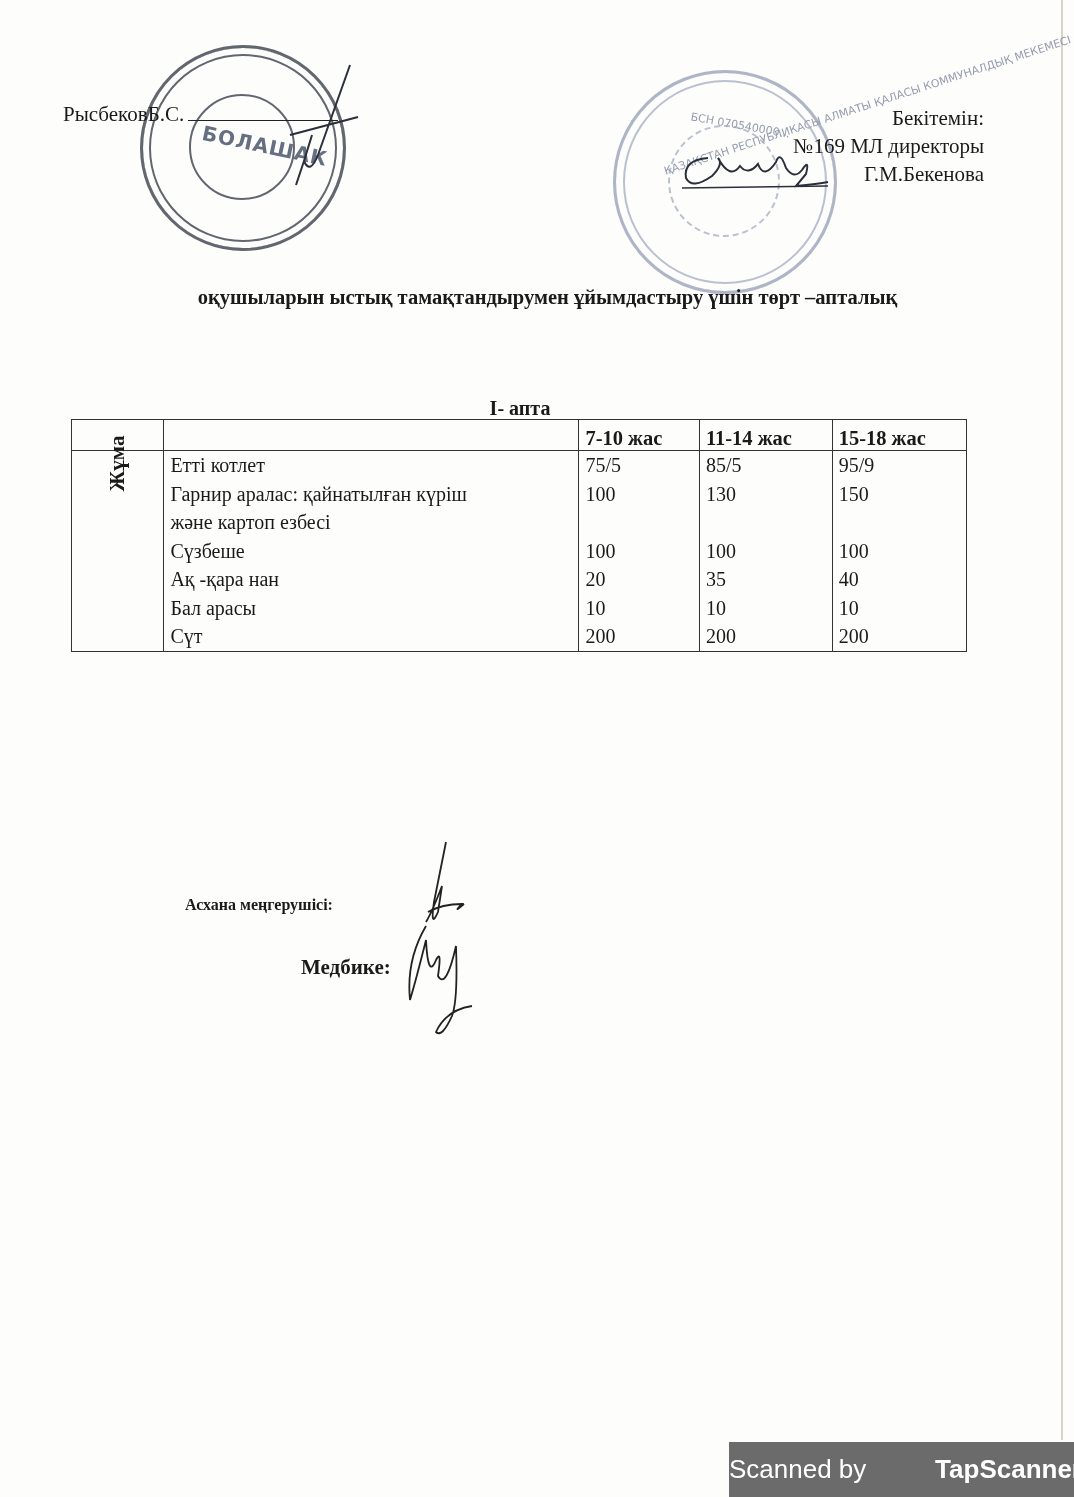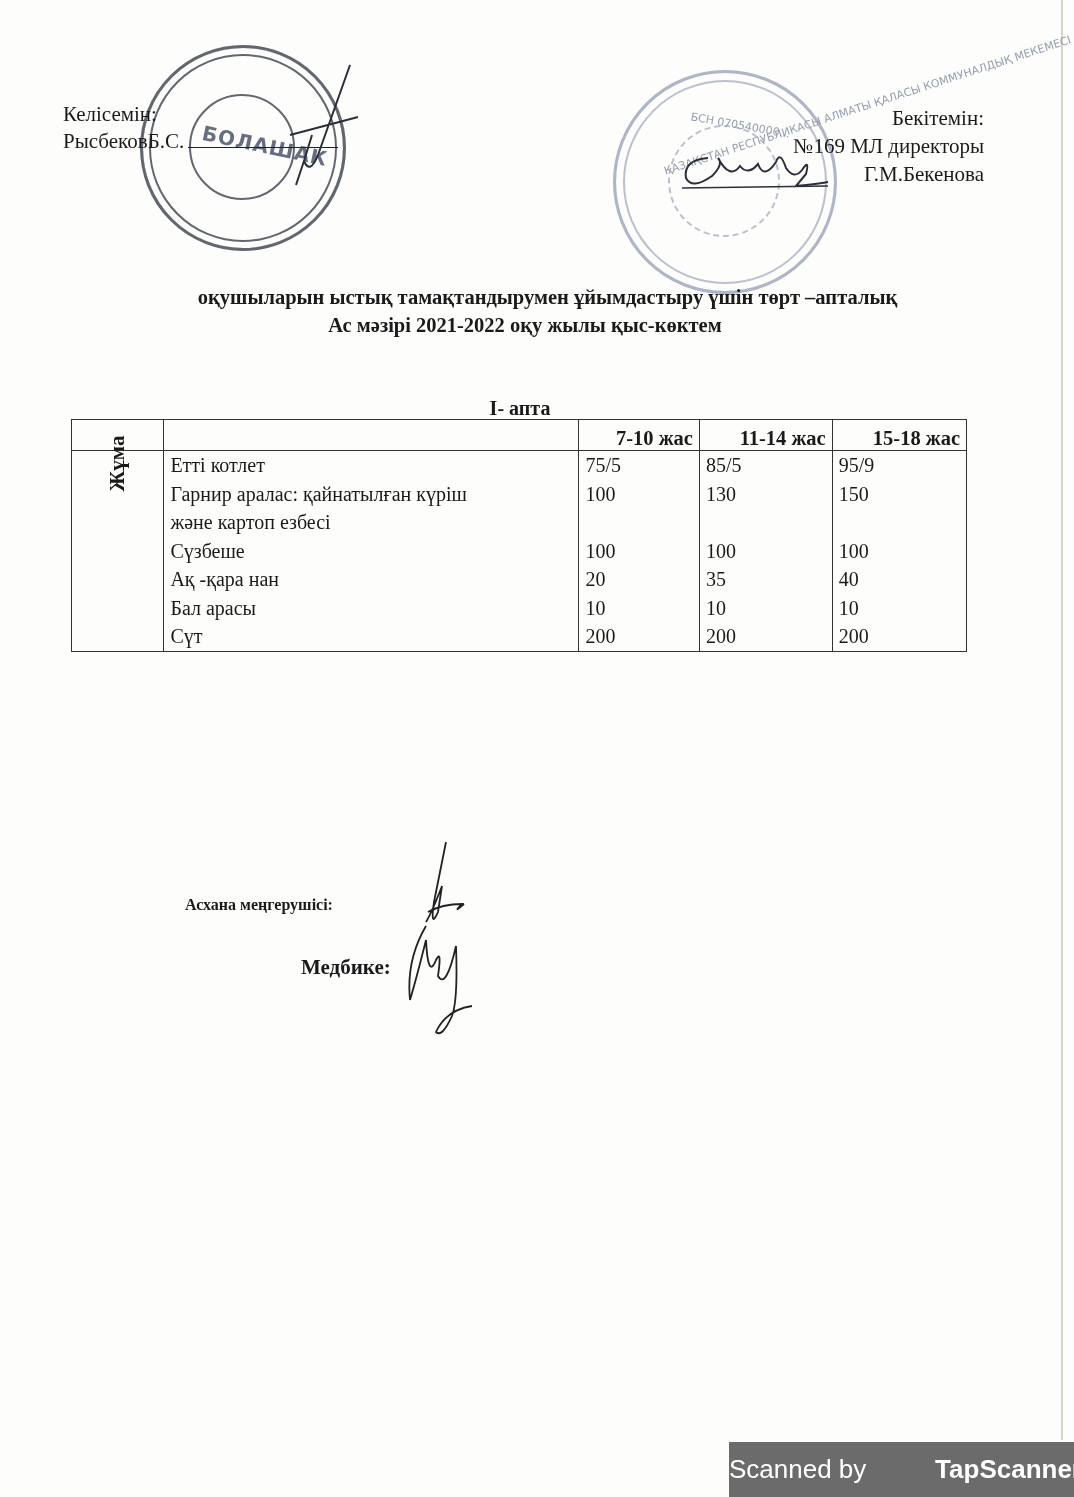--- a/index.html
+++ b/index.html
@@ -45,21 +45,21 @@
 
     
     table.menu {
       position: absolute; left: 71px; top: 419px; width: 896px;
       border-collapse: collapse; font-size: 20px;
     }
     table.menu td, table.menu th { border: 1.5px solid #333; padding: 0 6px; vertical-align: top; }
     table.menu th { font-weight: bold; height: 42px; vertical-align: middle; }
     th.col-day { width: 78px; }
     th.col-name { width: 408px; }
-    tr.sub th { height: 28px; padding-top: 2px; vertical-align: bottom; text-align: right; font-size: 20.5px; }
+    tr.sub th { height: 28px; padding-top: 2px; vertical-align: bottom; text-align: left; font-size: 20.5px; }
     td.day { vertical-align: middle; text-align: center; padding: 0; }
     td.day span { display: inline-block; transform: rotate(-90deg); font-weight: bold; font-size: 21px; white-space: nowrap; }
     td.names, td.qty { line-height: 28.5px; padding-top: 1px; padding-bottom: 0; }
     .qty-line { display: block; }
     .qty-blank { display: block; height: 28.5px; }
 
     
     .sign-cook { position: absolute; left: 177px; top: 896px; font-weight: bold; font-size: 16px; margin-left: 8px; }
     .sign-nurse { position: absolute; left: 301px; top: 955px; font-weight: bold; font-size: 21px; }
 
@@ -82,42 +82,40 @@
   <div class="word">БОЛАШАК</div>
 </div>
 
 <div class="stamp stamp-right">
   <div class="inner"></div>
   <div class="stamp-text" style="left:38px; top:26px; transform: rotate(-18deg);">ҚАЗАҚСТАН РЕСПУБЛИКАСЫ АЛМАТЫ ҚАЛАСЫ КОММУНАЛДЫҚ МЕКЕМЕСІ</div>
   <div class="stamp-text" style="left:74px; top:46px; transform: rotate(10deg);">БСН 070540000...</div>
 </div>
 
 <div class="approve-left">
-  <div>Келісемін:</div>
   <div><span>РысбековБ.С.</span><span class="sig-line"></span></div>
 </div>
 
 <svg class="sig" style="left:200px; top:65px;" width="160" height="130">
   <path d="M150 0 L118 90 Q110 110 104 96 L112 70 M104 96 L96 120 M90 70 L158 52" stroke="#2b2f3a" stroke-width="2" fill="none"></path>
 </svg>
 
 <div class="approve-right">
   <div>Бекітемін:</div>
   <div>№169 МЛ директоры</div>
   <div>Г.М.Бекенова</div>
 </div>
 
 <svg class="sig" style="left:678px; top:140px;" width="160" height="70">
   <path d="M30 18 Q5 20 8 38 Q14 50 34 36 Q46 24 40 18 Q52 40 62 26 Q70 36 80 24 Q86 40 98 22 Q102 10 108 28 Q116 40 124 30 Q132 18 128 34 L118 46 Q140 44 150 42" stroke="#2b2f3a" stroke-width="2" fill="none"></path>
   <path d="M4 48 L150 46" stroke="#2b2f3a" stroke-width="1.5" fill="none"></path>
 </svg>
 
 <div class="title">
   <div>оқушыларын  ыстық тамақтандырумен ұйымдастыру үшін  төрт –апталық</div>
-  <div class="line3">Ас мәзірі 2021-2022  оқу жылы қыс-көктем</div>
 </div>
 
 <div class="week">I- апта</div>
 
 <table class="menu">
   <tbody>
   <tr class="sub">
     <th></th>
     <th></th>
     <th>7-10 жас</th>

